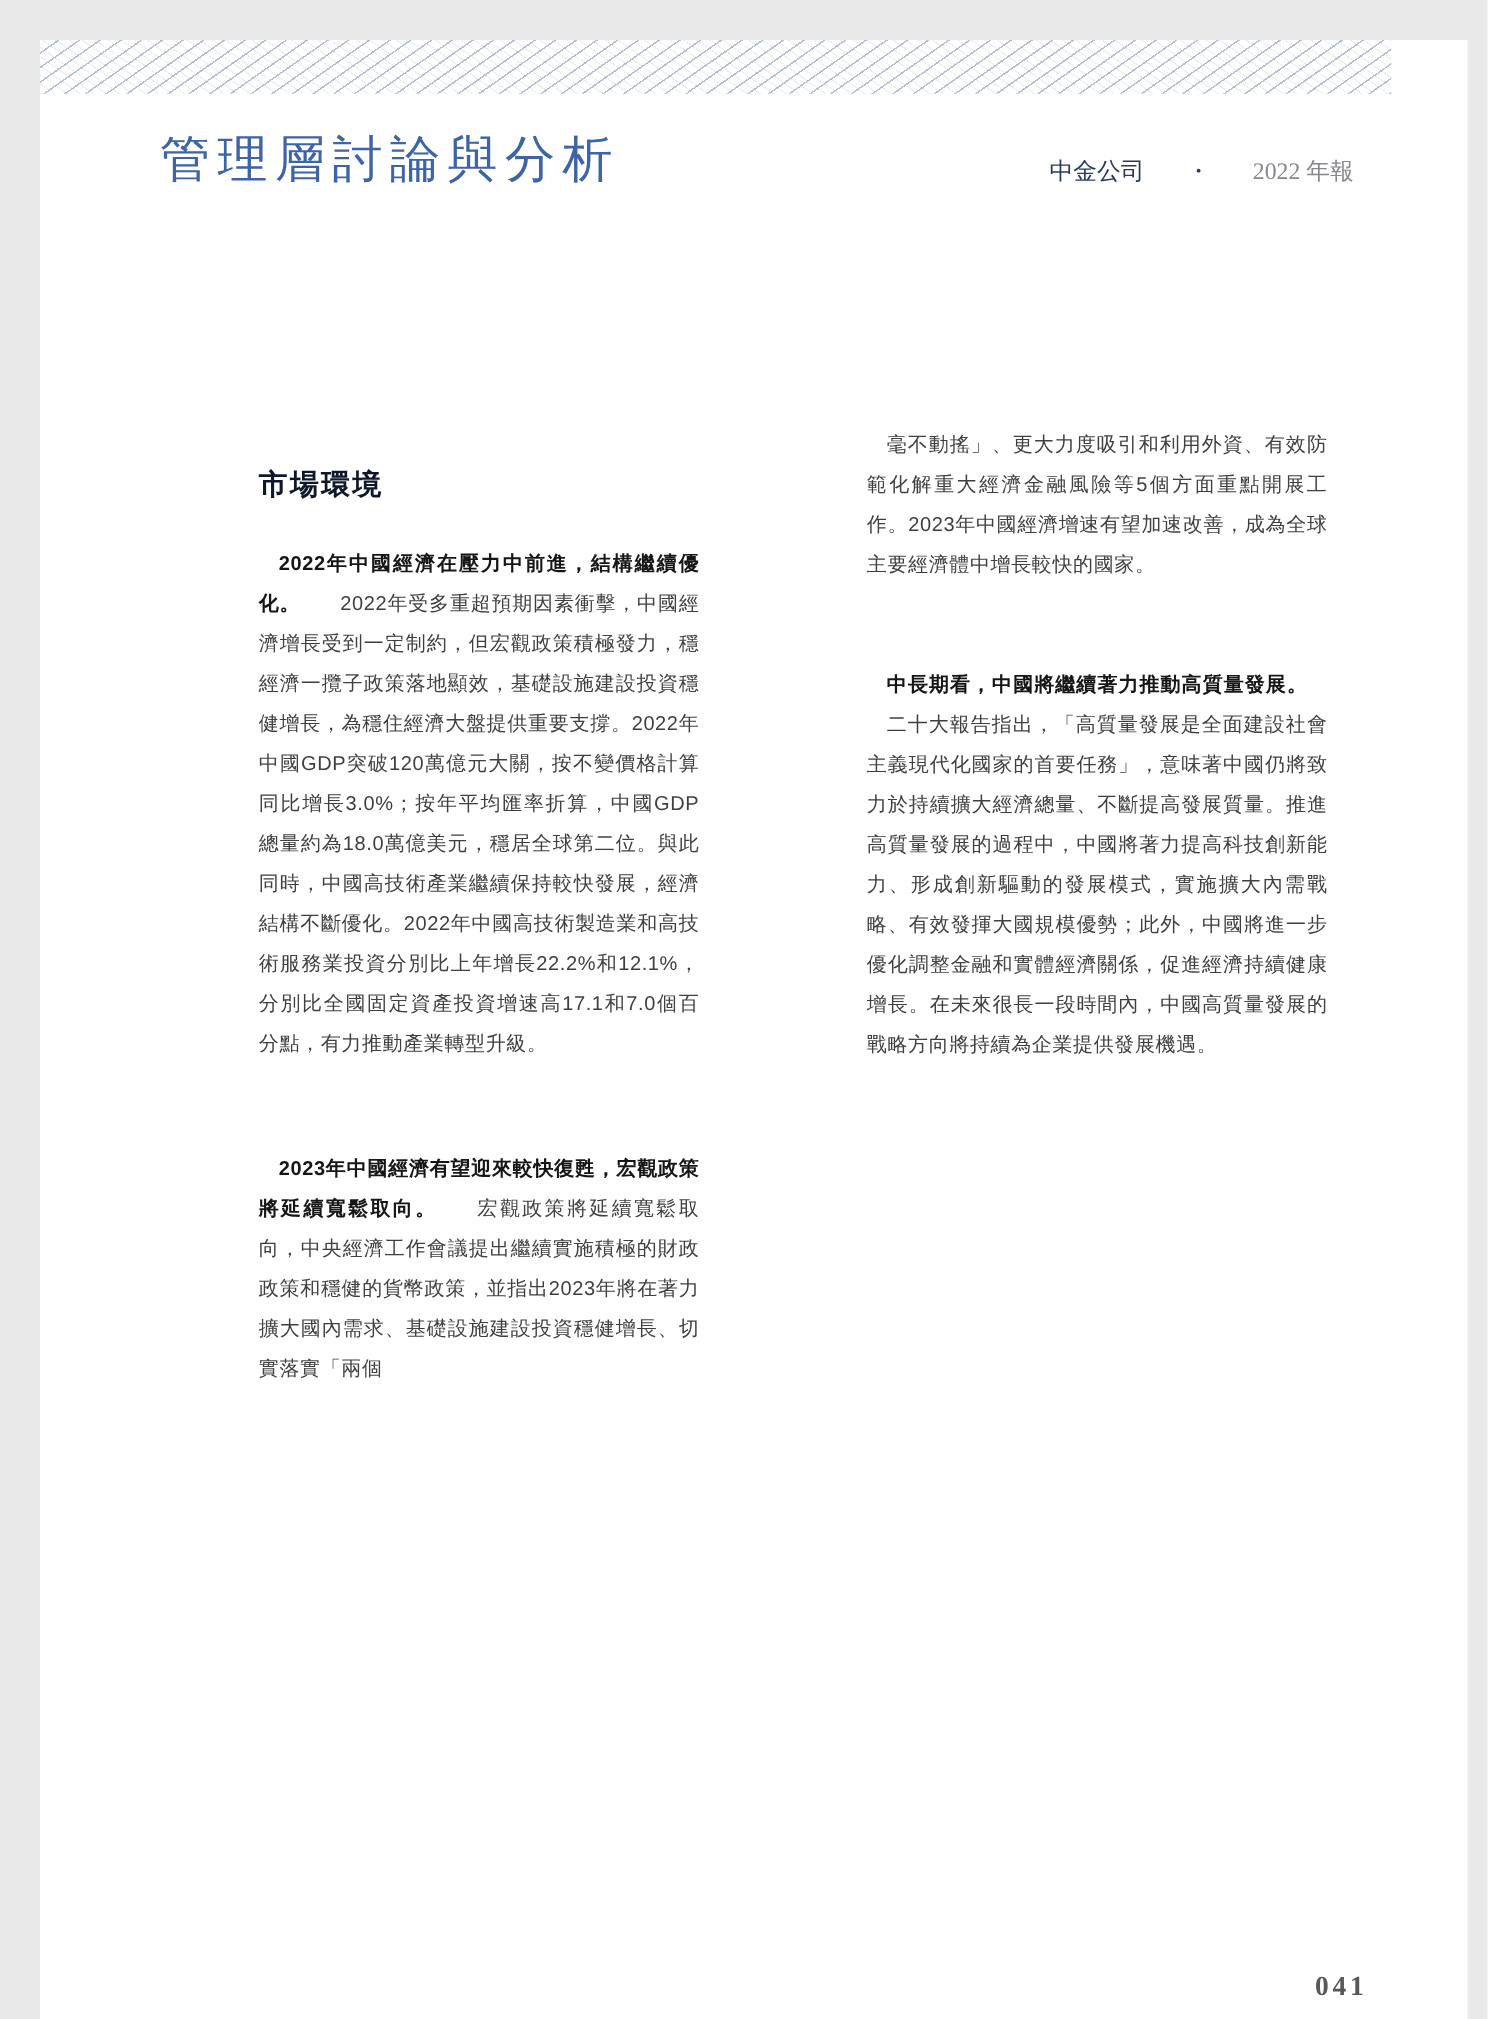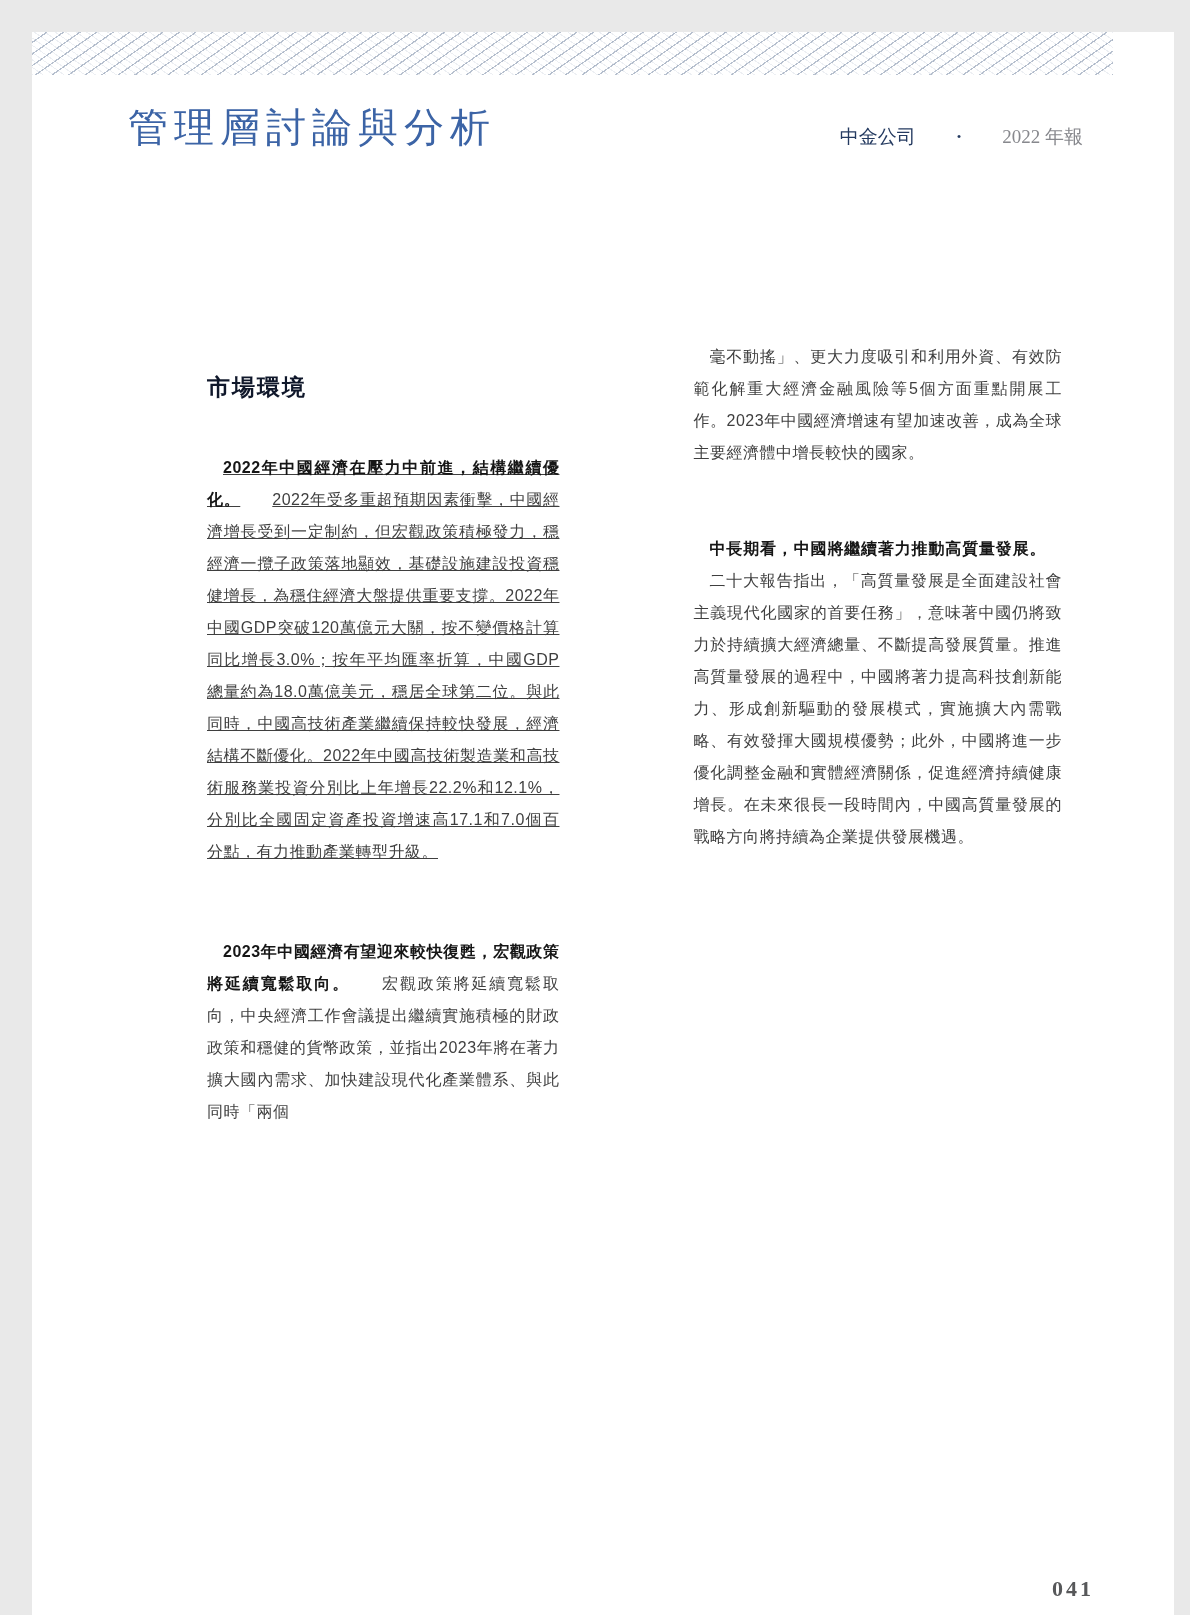--- a/index.html
+++ b/index.html
@@ -88,21 +88,21 @@
   }
 
   .para {
     font-size: 16px;
     line-height: 32px;
     letter-spacing: 0.5px;
     color: #3f3f3f;
     text-align: justify;
   }
   .col-left .para { margin-left: 44px; }
-  .col-left .para.first { margin-top: 20px; text-decoration: underline; }
+  .col-left .para.first { margin-top: 4px; }
   .para + .para { margin-top: 36px; }
   .col-right .para + .para { margin-top: 32px; }
 
   .para strong {
     font-weight: 700;
     color: #161616;
   }
 
   .page-number {
     position: absolute;
@@ -131,21 +131,21 @@
   <main class="columns">
 
     <section class="col-left">
       <h3 class="subsection-heading">市場環境</h3>
 
       <p class="para first">
         <strong>2022年中國經濟在壓力中前進，結構繼續優化。</strong><span>2022年受多重超預期因素衝擊，中國經濟增長受到一定制約，但宏觀政策積極發力，穩經濟一攬子政策落地顯效，基礎設施建設投資穩健增長，為穩住經濟大盤提供重要支撐。2022年中國GDP突破120萬億元大關，按不變價格計算同比增長3.0%；按年平均匯率折算，中國GDP總量約為18.0萬億美元，穩居全球第二位。與此同時，中國高技術產業繼續保持較快發展，經濟結構不斷優化。2022年中國高技術製造業和高技術服務業投資分別比上年增長22.2%和12.1%，分別比全國固定資產投資增速高17.1和7.0個百分點，有力推動產業轉型升級。</span>
       </p>
 
       <p class="para">
-        <strong>2023年中國經濟有望迎來較快復甦，宏觀政策將延續寬鬆取向。</strong><span>宏觀政策將延續寬鬆取向，中央經濟工作會議提出繼續實施積極的財政政策和穩健的貨幣政策，並指出2023年將在著力擴大國內需求、加快建設現代化產業體系、與此同時「兩個</span>
+        <strong>2023年中國經濟有望迎來較快復甦，宏觀政策將延續寬鬆取向。</strong><span>宏觀政策將延續寬鬆取向，中央經濟工作會議提出繼續實施積極的財政政策和穩健的貨幣政策，並指出2023年將在著力擴大國內需求、基礎設施建設投資穩健增長、切實落實「兩個</span>
       </p>
     </section>
 
     <section class="col-right">
       <p class="para">
         <span>毫不動搖」、更大力度吸引和利用外資、有效防範化解重大經濟金融風險等5個方面重點開展工作。2023年中國經濟增速有望加速改善，成為全球主要經濟體中增長較快的國家。</span>
       </p>
 
       <p class="para">
         <strong>中長期看，中國將繼續著力推動高質量發展。</strong><span>二十大報告指出，「高質量發展是全面建設社會主義現代化國家的首要任務」，意味著中國仍將致力於持續擴大經濟總量、不斷提高發展質量。推進高質量發展的過程中，中國將著力提高科技創新能力、形成創新驅動的發展模式，實施擴大內需戰略、有效發揮大國規模優勢；此外，中國將進一步優化調整金融和實體經濟關係，促進經濟持續健康增長。在未來很長一段時間內，中國高質量發展的戰略方向將持續為企業提供發展機遇。</span>

